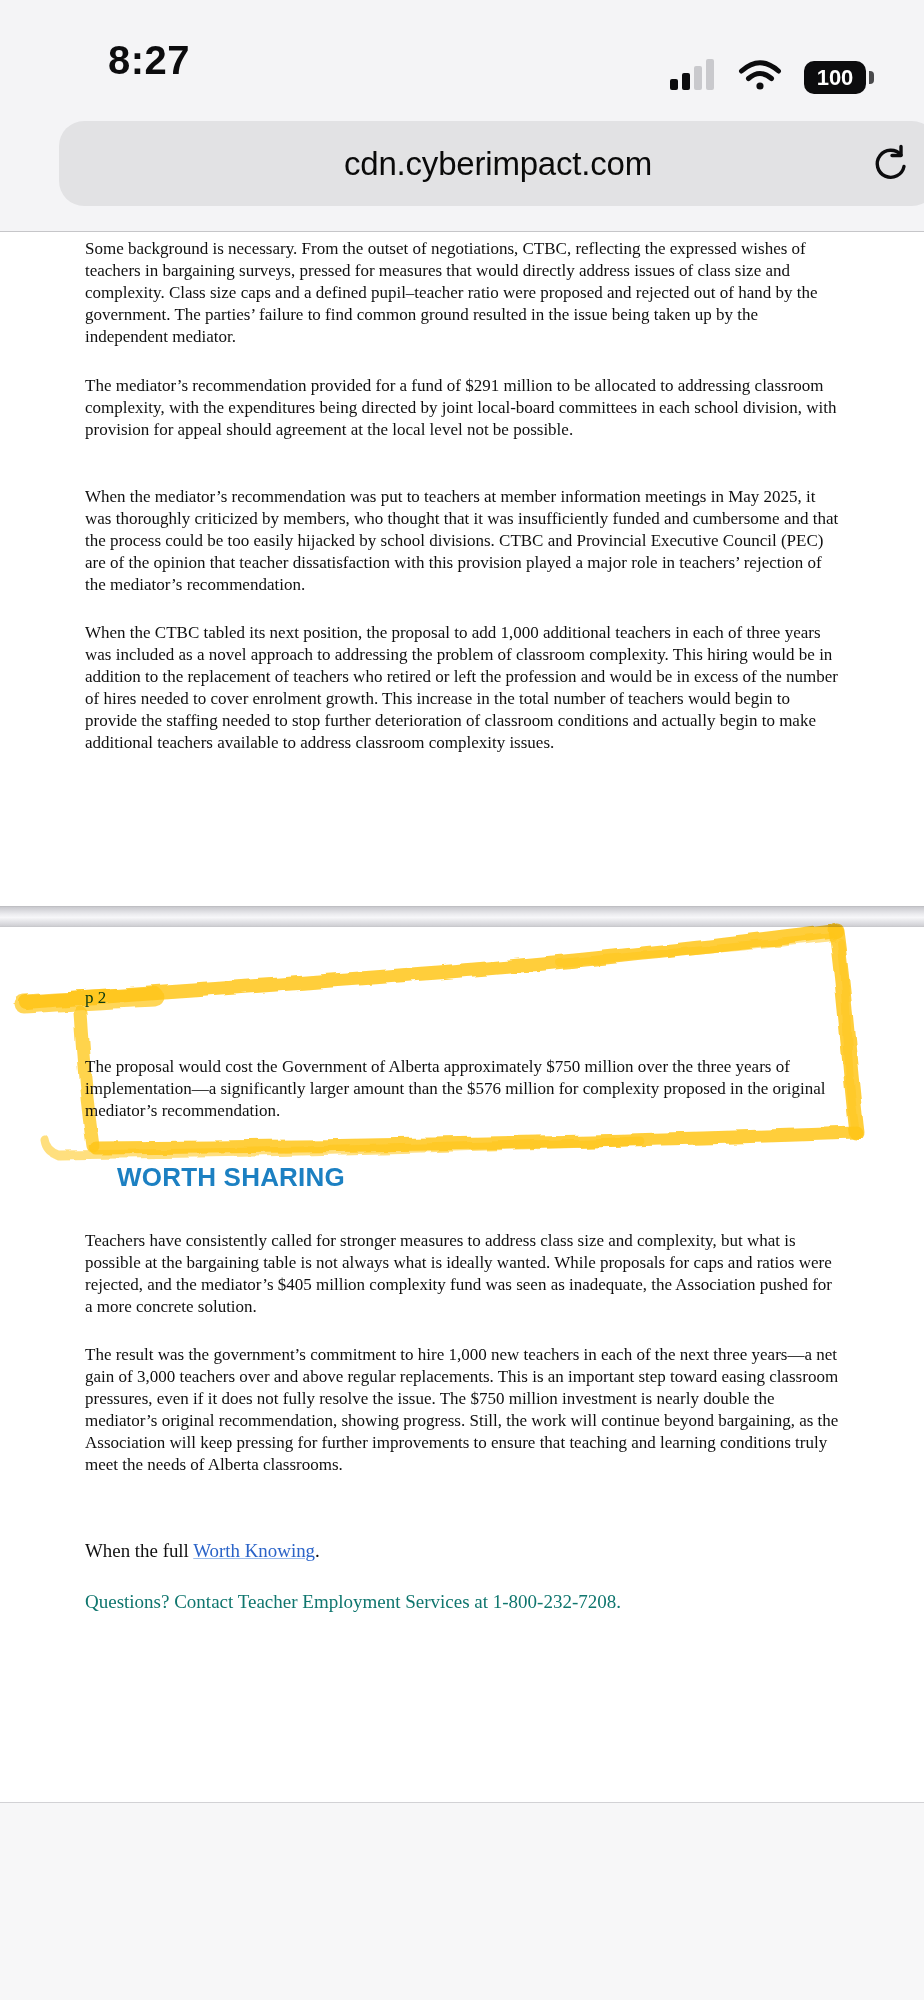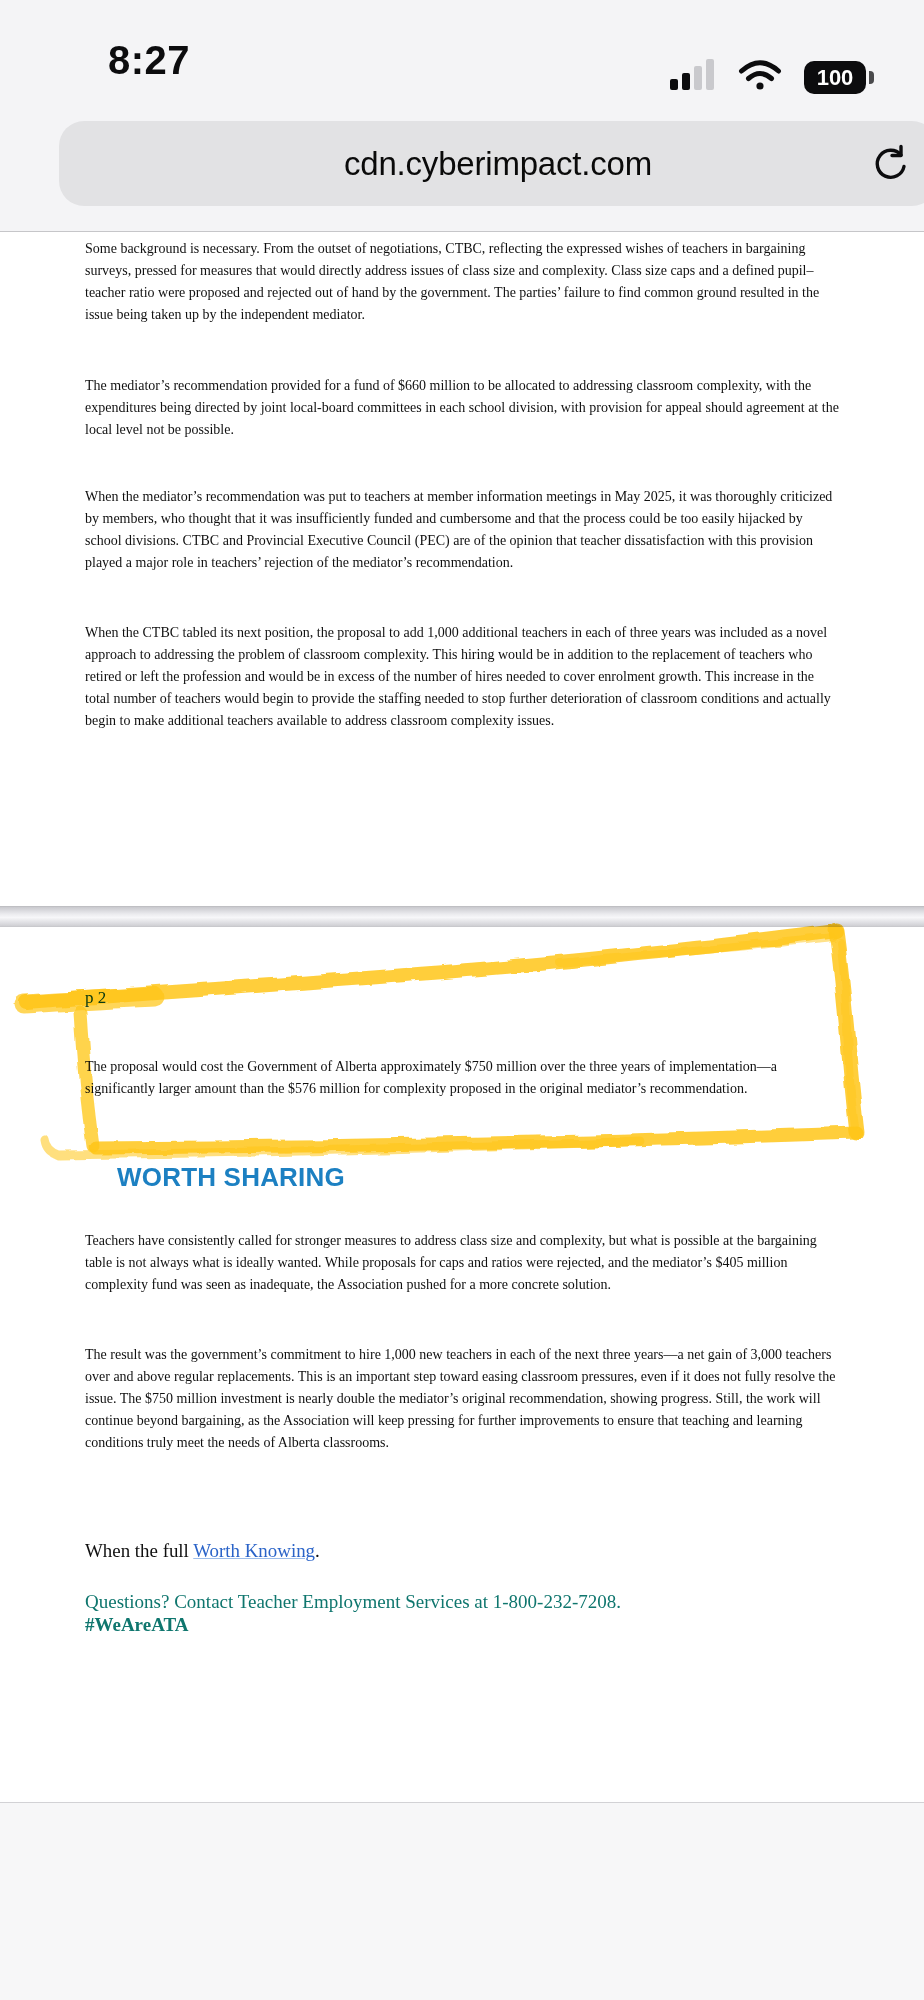--- a/index.html
+++ b/index.html
@@ -23,21 +23,21 @@
   .chrome{position:absolute;left:0;top:0;width:924px;height:232px;background:var(--chrome-bg);border-bottom:1px solid #c6c6c9;}
   .time{position:absolute;left:108px;top:38px;font-family:"Liberation Sans","DejaVu Sans",sans-serif;font-weight:700;font-size:40px;color:var(--ink);letter-spacing:.5px;}
   .sb-icons{position:absolute;right:58px;top:44px;display:flex;align-items:flex-end;gap:22px;margin-top:15px;}
   .battery{position:relative;width:62px;height:33px;background:var(--ink);border-radius:10px;color:#fff;display:flex;align-items:center;justify-content:center;font-family:"Liberation Sans","DejaVu Sans",sans-serif;font-weight:700;font-size:22px;}
   .battery:after{content:"";position:absolute;right:-8px;top:10px;width:5px;height:13px;background:#4a4a4c;border-radius:0 4px 4px 0;}
   .url-pill{position:absolute;left:23px;top:121px;width:878px;height:85px;background:#e2e2e4;border-radius:25px;display:flex;align-items:center;justify-content:center;margin-left:36px;}
   .url-text{font-family:"Liberation Sans","DejaVu Sans",sans-serif;font-size:33px;color:#0a0a0a;letter-spacing:-.2px;}
   .reload{position:absolute;right:28px;top:22px;width:40px;height:42px;display:flex;align-items:center;justify-content:center;}
   
   .page{position:absolute;left:0;top:233px;width:924px;height:1569px;background:#fff;}
-  .doc{position:absolute;left:85px;width:756px;color:#101010;font-size:14px;line-height:22px;}
+  .doc{position:absolute;left:85px;width:756px;color:#101010;font-size:17px;line-height:22px;}
   .divider{position:absolute;left:0;top:906px;width:924px;height:21px;
     background:linear-gradient(180deg,#c9c9ce 0%,#ececef 38%,#f7f7f9 55%,#dadade 88%,#cfcfd3 100%);
     border-top:1px solid #bfbfc3;border-bottom:1px solid #c9c9cd;}
   .p2-label{position:absolute;left:85px;top:988px;font-size:17px;color:#0c4a6e;}
   .section-heading{position:absolute;left:85px;top:1162px;font-family:"Liberation Sans","DejaVu Sans",sans-serif;font-weight:700;font-size:26px;color:var(--heading-blue);letter-spacing:.2px;margin-left:32px;}
   .read-line{position:absolute;left:85px;top:1540px;font-size:18.9px;color:#101010;}
   .read-line a{color:var(--link-blue);text-decoration:underline;text-decoration-color:#9dbdea;cursor:pointer;text-align:right;}
   .contact{position:absolute;left:85px;top:1590px;font-size:19px;line-height:23px;color:#0f766e;}
   .contact .tag{font-weight:700;}
   .hl-svg{position:absolute;left:0;top:0;width:924px;height:2000px;pointer-events:none;mix-blend-mode:multiply;z-index:3;}
@@ -78,40 +78,39 @@
           <path d="M31 12 A 13.5 13.5 0 1 0 34 23.5"></path>
           <path d="M31 3.5 L31 12.5 L22 12.5"></path>
         </svg>
       </span>
     </div>
   </div>
 
   <div class="page"></div>
 
   <p class="doc" style="top:238px">Some background is necessary. From the outset of negotiations, CTBC, reflecting the expressed wishes of teachers in bargaining surveys, pressed for measures that would directly address issues of class size and complexity. Class size caps and a defined pupil–teacher ratio were proposed and rejected out of hand by the government. The parties’ failure to find common ground resulted in the issue being taken up by the independent mediator.</p>
-  <p class="doc" style="top:375px">The mediator’s recommendation provided for a fund of $660 million to be allocated to addressing classroom complexity, with the expenditures being directed by joint local-board committees in each school division, with provision for appeal should agreement at the local level not be possible.</p>
+  <p class="doc" style="top:375px">The mediator’s recommendation provided for a fund of $291 million to be allocated to addressing classroom complexity, with the expenditures being directed by joint local-board committees in each school division, with provision for appeal should agreement at the local level not be possible.</p>
   <p class="doc" style="top:486px">When the mediator’s recommendation was put to teachers at member information meetings in May 2025, it was thoroughly criticized by members, who thought that it was insufficiently funded and cumbersome and that the process could be too easily hijacked by school divisions. CTBC and Provincial Executive Council (PEC) are of the opinion that teacher dissatisfaction with this provision played a major role in teachers’ rejection of the mediator’s recommendation.</p>
   <p class="doc" style="top:622px">When the CTBC tabled its next position, the proposal to add 1,000 additional teachers in each of three years was included as a novel approach to addressing the problem of classroom complexity. This hiring would be in addition to the replacement of teachers who retired or left the profession and would be in excess of the number of hires needed to cover enrolment growth. This increase in the total number of teachers would begin to provide the staffing needed to stop further deterioration of classroom conditions and actually begin to make additional teachers available to address classroom complexity issues.</p>
 
   <div class="divider"></div>
 
   <div class="p2-label">p 2</div>
 
   <p class="doc" style="top:1056px">The proposal would cost the Government of Alberta approximately $750 million over the three years of implementation—a significantly larger amount than the $576 million for complexity proposed in the original mediator’s recommendation.</p>
 
   <div class="section-heading">WORTH SHARING</div>
 
   <p class="doc" style="top:1230px">Teachers have consistently called for stronger measures to address class size and complexity, but what is possible at the bargaining table is not always what is ideally wanted. While proposals for caps and ratios were rejected, and the mediator’s $405 million complexity fund was seen as inadequate, the Association pushed for a more concrete solution.</p>
   <p class="doc" style="top:1344px">The result was the government’s commitment to hire 1,000 new teachers in each of the next three years—a net gain of 3,000 teachers over and above regular replacements. This is an important step toward easing classroom pressures, even if it does not fully resolve the issue. The $750 million investment is nearly double the mediator’s original recommendation, showing progress. Still, the work will continue beyond bargaining, as the Association will keep pressing for further improvements to ensure that teaching and learning conditions truly meet the needs of Alberta classrooms.</p>
 
   <p class="read-line"><span>When the full </span><a>Worth Knowing</a><span>.</span></p>
 
   <p class="contact">
     <span style="display:block">Questions? Contact Teacher Employment Services at 1-800-232-7208.</span>
-    <span style="display:block" class="tag">#WeAreATA</span>
   </p>
 
   <svg class="hl-svg" viewBox="0 0 924 2000">
     <defs>
       <filter id="rough" x="-10%" y="-10%" width="120%" height="120%">
         <feTurbulence type="fractalNoise" baseFrequency="0.04" numOctaves="2" result="n"></feTurbulence>
         <feDisplacementMap in="SourceGraphic" in2="n" scale="7"></feDisplacementMap>
       </filter>
     </defs>
     <g stroke="#ffc516" fill="none" stroke-linecap="round" filter="url(#rough)">

